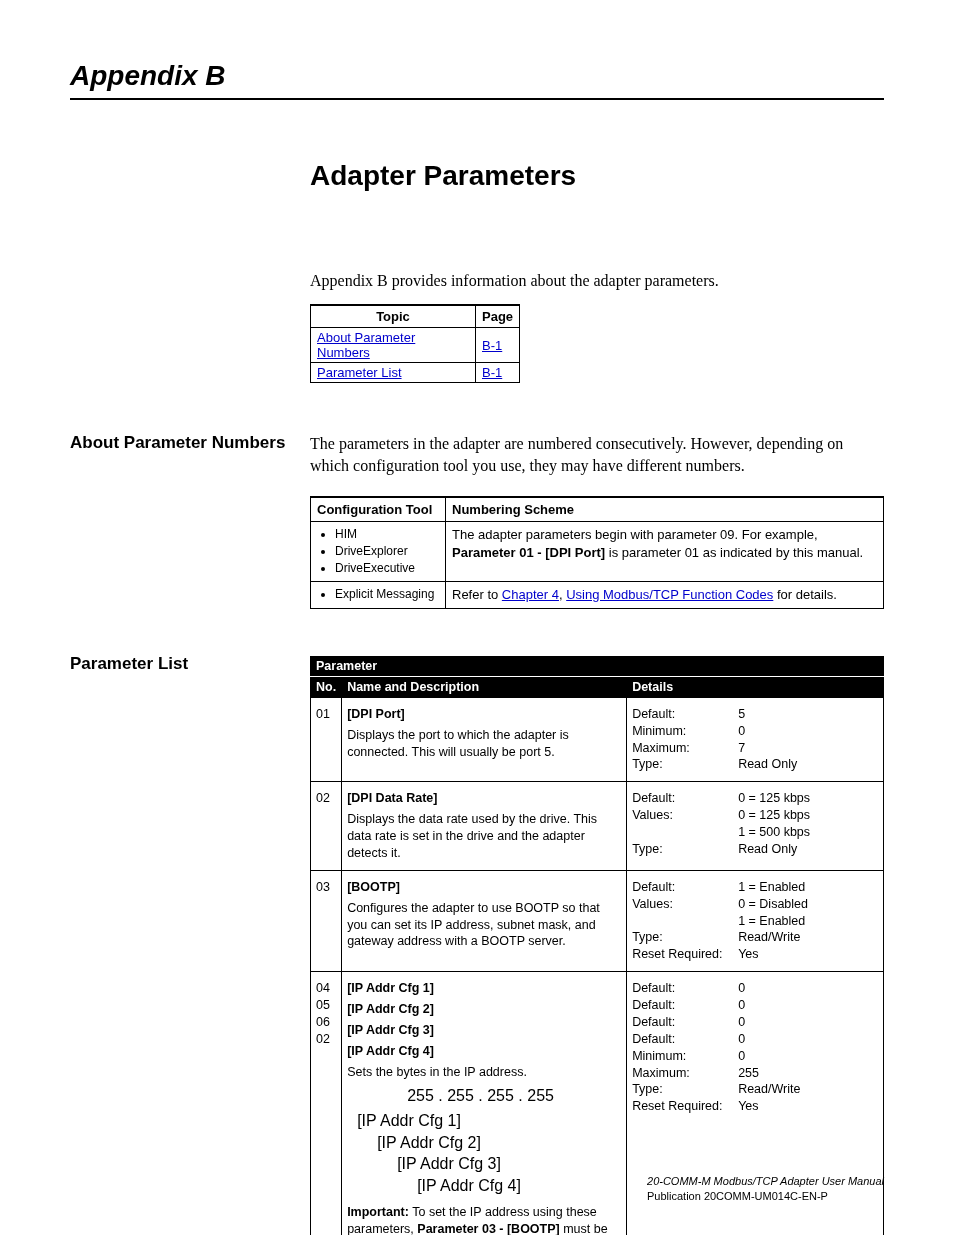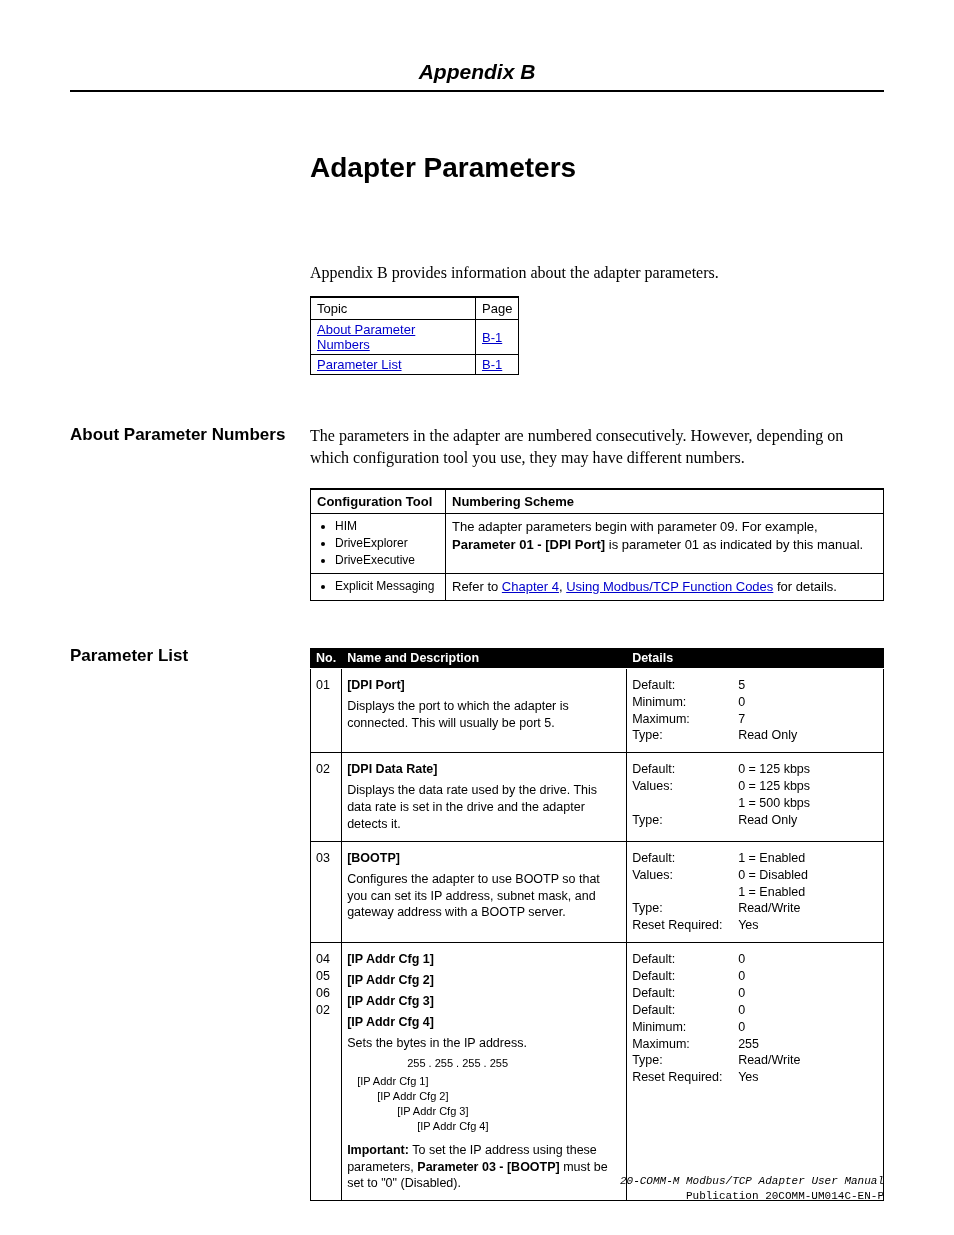--- a/index.html
+++ b/index.html
@@ -6,25 +6,25 @@
   body {
     width: 954px;
     height: 1235px;
     background: #fff;
     font-family: "Times New Roman", Times, serif;
     color: #000;
     position: relative;
     padding: 60px 70px 40px 70px;
   }
   .appendix-header {
-    text-align: center;
+    text-align: left;
     font-family: Arial, Helvetica, sans-serif;
     font-weight: bold;
     font-style: italic;
-    font-size: 21px;
+    font-size: 28px;
     padding-bottom: 6px;
     border-bottom: 2px solid #000;
     margin-bottom: 60px;
   }
   .main-title {
     font-family: Arial, Helvetica, sans-serif;
     font-weight: bold;
     font-size: 28px;
     margin-left: 240px;
     margin-bottom: 80px;
@@ -58,22 +58,22 @@
 
   
   table.topic-table {
     border-collapse: collapse;
     font-family: Arial, Helvetica, sans-serif;
     font-size: 13px;
     margin-left: 240px;
     margin-bottom: 50px;
   }
   table.topic-table th {
-    text-align: left;
-    font-weight: normal;
+    text-align: center;
+    font-weight: bold;
     border-top: 2px solid #000;
     border-bottom: 1px solid #000;
     border-left: 1px solid #000;
     border-right: 1px solid #000;
     padding: 3px 6px;
   }
   table.topic-table td {
     border: 1px solid #000;
     padding: 2px 6px;
   }
@@ -140,34 +140,34 @@
   .col-name { width: 285px; }
   .col-details { width: auto; margin-left: 32px; }
   .param-name { font-weight: bold; margin-bottom: 4px; }
   .details-grid {
     display: grid;
     grid-template-columns: 100px auto;
     row-gap: 0px;
     column-gap: 6px;
   }
   .ip-block {
-    font-size: 11px;
+    font-size: 16px;
     margin-top: 4px;
   }
   .ip-row { display: flex; gap: 18px; margin-left: 60px; margin-bottom: 4px;}
   .ip-line { margin-left: 10px; }
   .section-gap {
     height: 45px;
   }
   .footer {
     position: absolute;
     bottom: 32px;
     right: 70px;
-    text-align: right;
-    font-family: Liberation Mono, monospace;
+    text-align: left;
+    font-family: Liberation Sans, sans-serif;
     font-size: 11px;
     line-height: 1.3;
   }
   .footer .manual-name { font-style: italic; }
 </style>
 </head>
 <body>
 
 <div class="appendix-header">Appendix B</div>
 
@@ -230,20 +230,24 @@
 </div>
 
 <div class="section-gap"></div>
 
 <div class="two-col-layout">
   <div class="left-label">Parameter List</div>
   <div class="right-content">
     <table class="param-table">
       <thead>
         <tr>
+          <th colspan="2">Parameter</th>
+          <th></th>
+        </tr>
+        <tr>
           <th class="col-no">No.</th>
           <th class="col-name">Name and Description</th>
           <th class="col-details">Details</th>
         </tr>
       </thead>
       <tbody>
 
         <tr>
           <td class="col-no">01</td>
           <td class="col-name">

